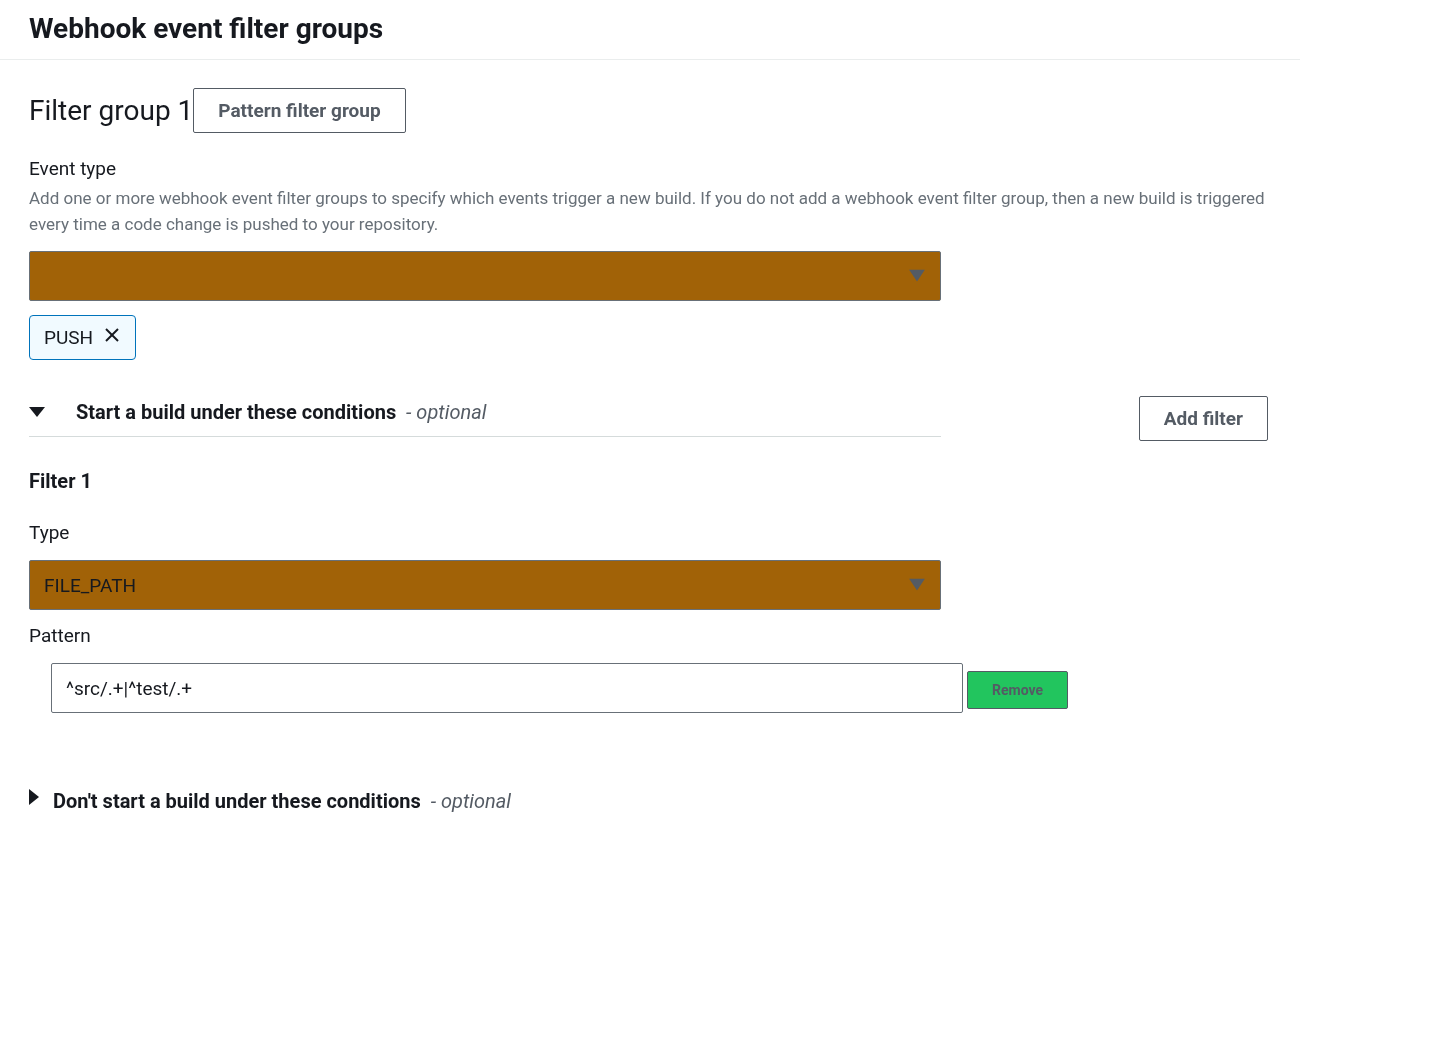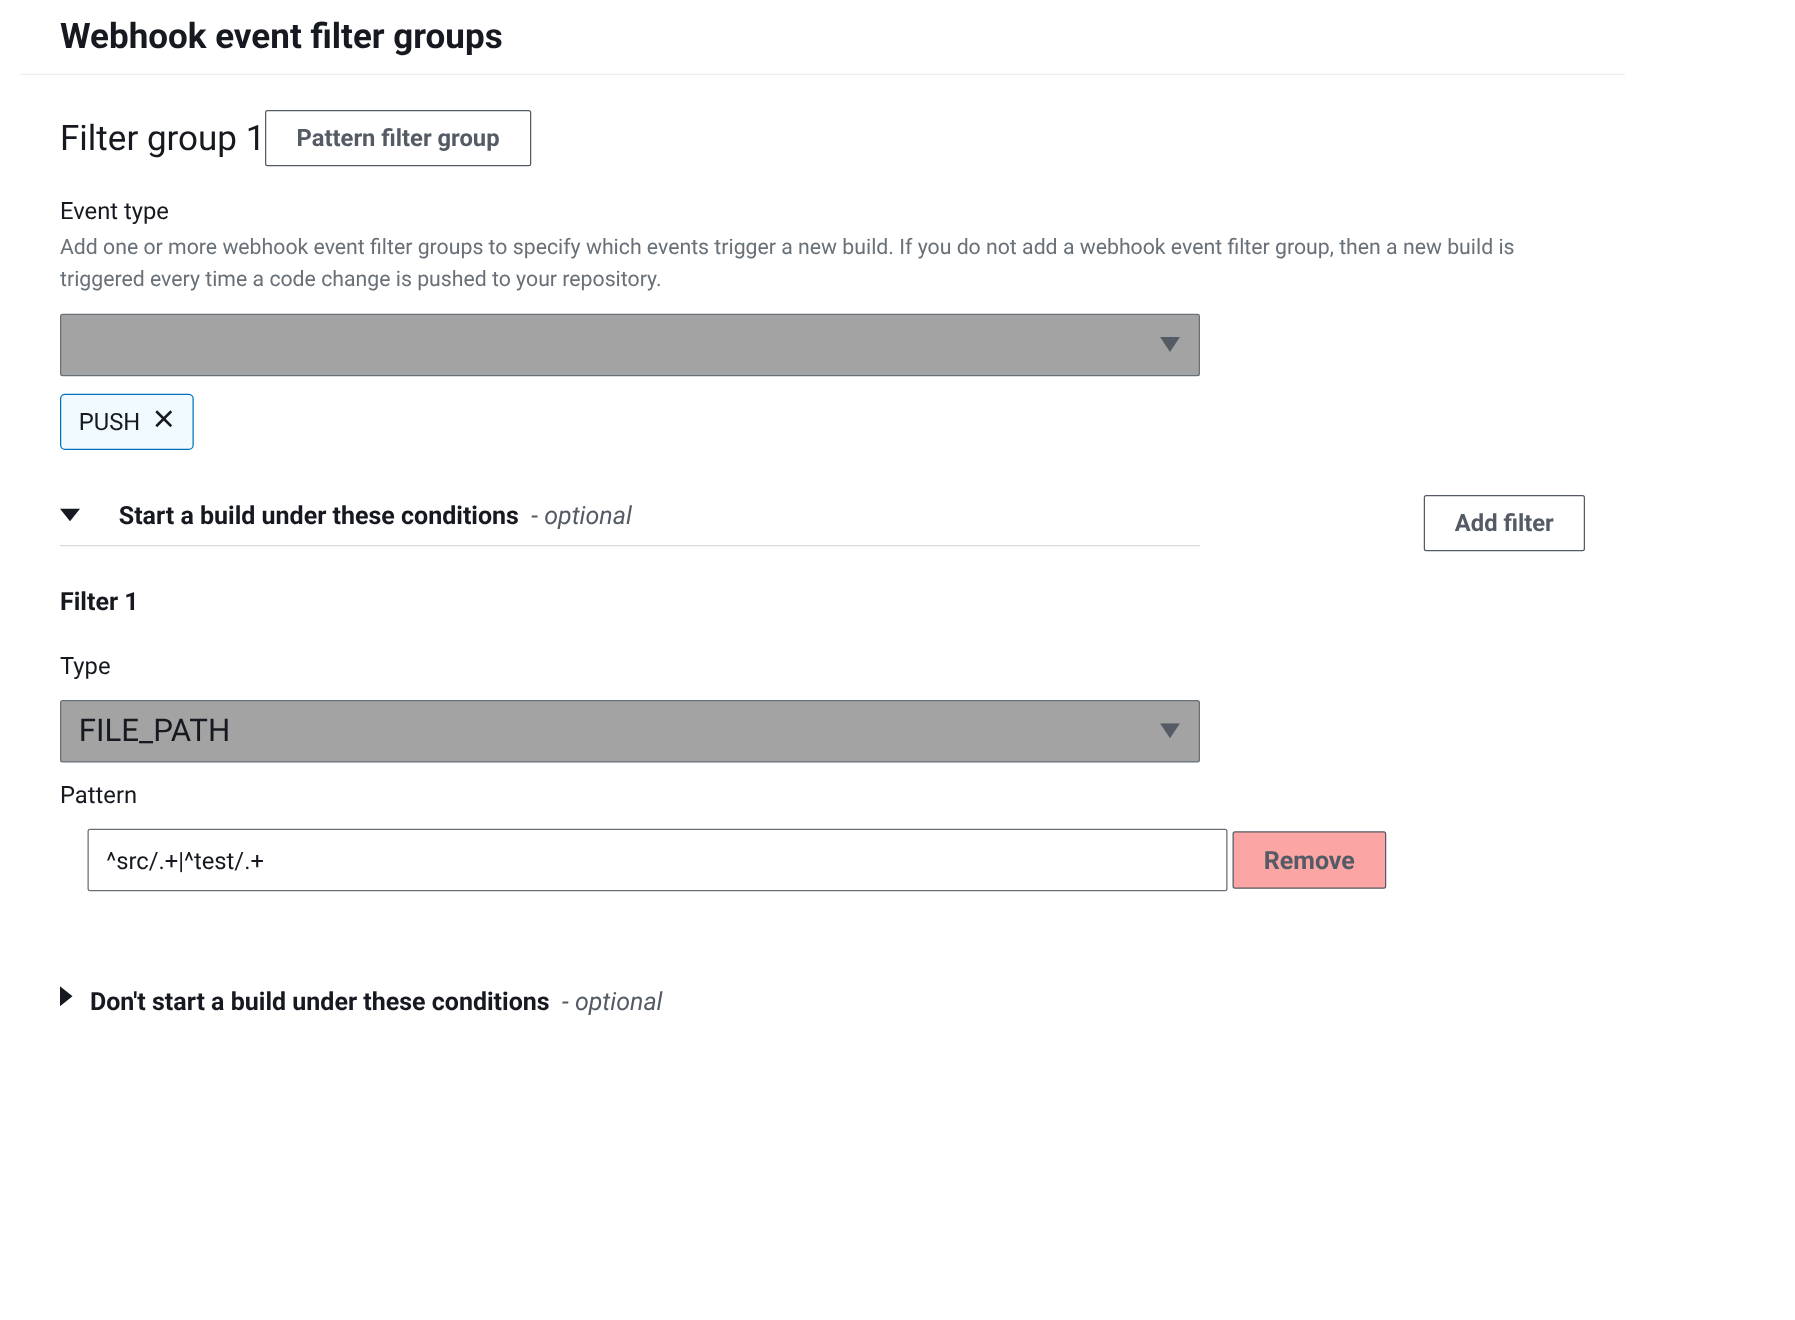--- a/index.html
+++ b/index.html
@@ -7,21 +7,21 @@
       margin: 0;
       padding: 0;
     }
     body {
       font-family: -apple-system, BlinkMacSystemFont, "Segoe UI", Roboto, "Helvetica Neue", Arial, sans-serif;
       background: #fff;
       color: #16191f;
       padding: 0;
     }
     .container {
-      padding: 12px 32px 32px 48px;
+      padding: 12px 32px 32px 29px;
       max-width: 1300px;
     }
     .page-title {
       font-size: 28px;
       font-weight: 700;
       color: #16191f;
       margin-bottom: 6px;
     }
     .page-description {
       font-size: 18px;
@@ -74,23 +74,23 @@
       margin-bottom: 14px;
     }
     .select-wrapper.full {
       width: 912px;
     }
     .select {
       width: 100%;
       height: 50px;
       border: 1px solid #687078;
       border-radius: 2px;
-      background: #a3a3a3;
+      background: #a16207;
       padding: 0 44px 0 14px;
-      font-size: 25px;
+      font-size: 19px;
       font-family: inherit;
       color: #16191f;
       appearance: none;
       cursor: pointer;
     }
     .select-caret {
       position: absolute;
       right: 16px;
       top: 50%;
       transform: translateY(-50%);
@@ -198,25 +198,25 @@
       border: 1px solid #687078;
       border-radius: 2px;
       padding: 0 14px;
       font-size: 19px;
       font-family: inherit;
       color: #16191f;
       margin-bottom: 16px;
       margin-left: 22px;
     }
     .btn-small {
-      background: #fca5a5;
+      background: #22c55e;
       border: 1px solid #545b64;
       border-radius: 2px;
       padding: 10px 24px;
-      font-size: 20px;
+      font-size: 14px;
       font-weight: 700;
       color: #545b64;
       cursor: pointer;
       font-family: inherit;
     }
     .spacer-lg {
       height: 60px;
     }
     .field-block {
       margin-bottom: 18px;

